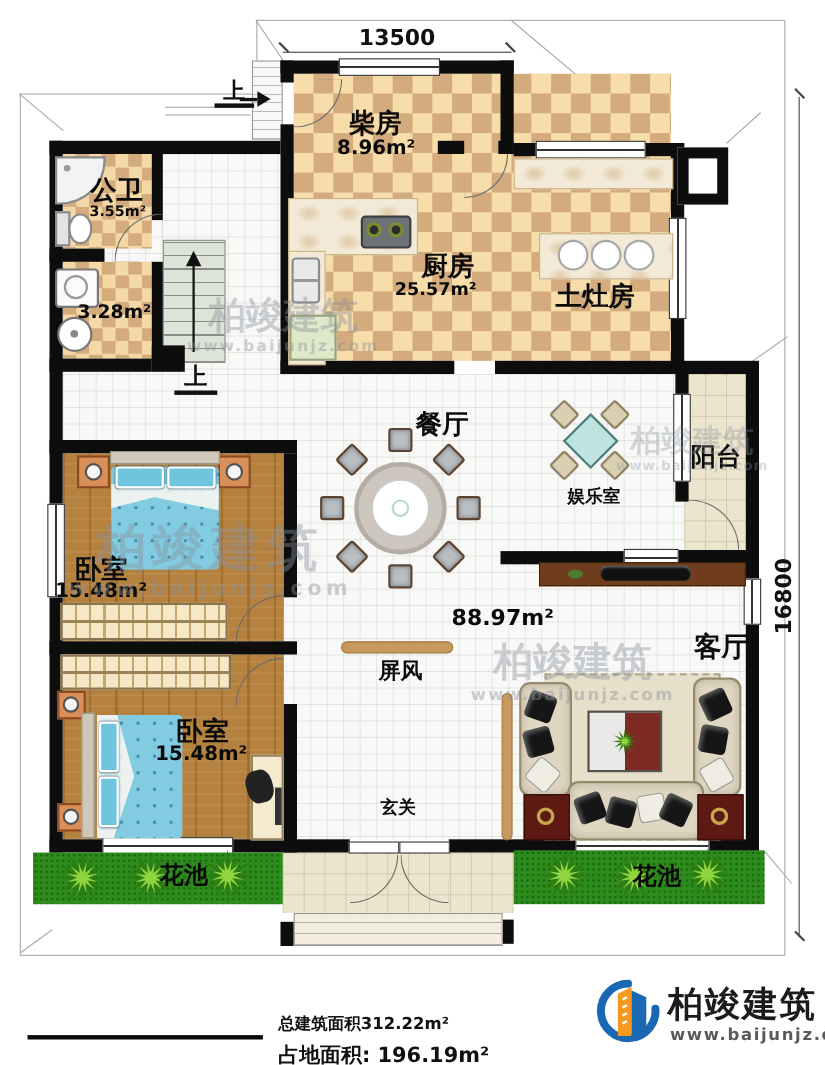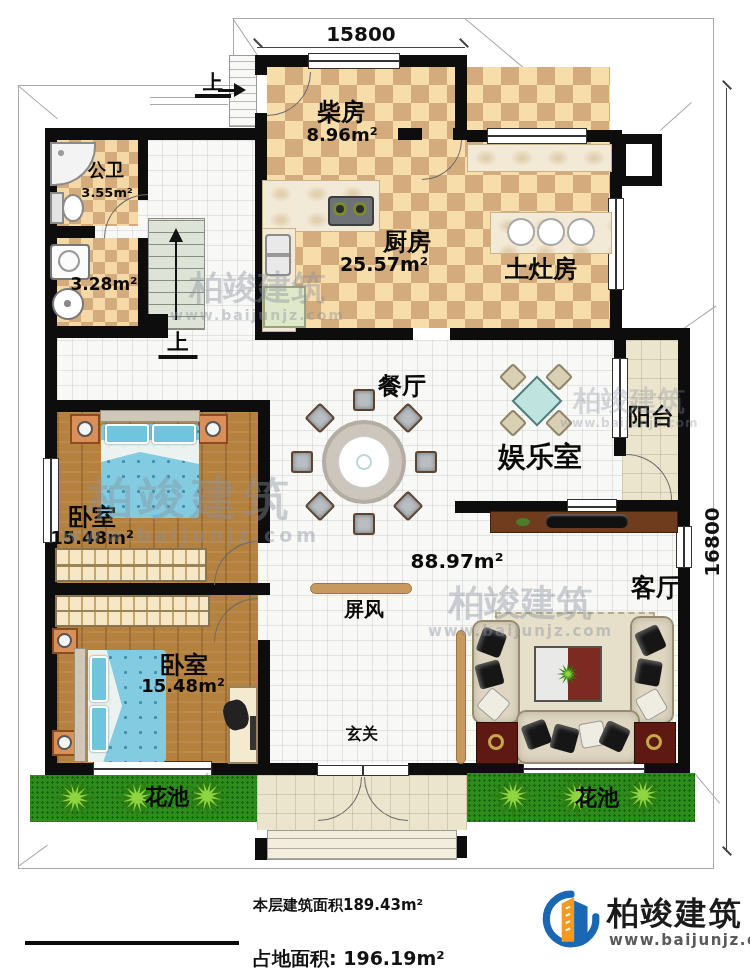--- a/index.html
+++ b/index.html
@@ -81,21 +81,21 @@
   <div class="rl" style="left:18px;top:85px;width:52px;height:1px;transform:rotate(40deg);transform-origin:left top"></div>
   <div class="rl" style="left:233px;top:18px;width:46px;height:1px;transform:rotate(56deg);transform-origin:left top"></div>
   <div class="rl" style="left:465px;top:18px;width:97px;height:1px;transform:rotate(40deg);transform-origin:left top"></div>
   <div class="rl" style="left:660px;top:130px;width:42px;height:1px;transform:rotate(-42deg);transform-origin:left top"></div>
   <div class="rl" style="left:678px;top:332px;width:46px;height:1px;transform:rotate(-35deg);transform-origin:left top"></div>
   <div class="rl" style="left:695px;top:773px;width:39px;height:1px;transform:rotate(50deg);transform-origin:left top"></div>
   <div class="rl" style="left:18px;top:866px;width:36px;height:1px;transform:rotate(-36deg);transform-origin:left top"></div>
   <div class="rl" style="left:150px;top:97px;width:78px;height:1px"></div>
   <div class="rl" style="left:150px;top:104px;width:78px;height:1px"></div>
 
-  <div class="dimt" style="left:361px;top:22px;transform:translateX(-50%)">15800</div>
+  <div class="dimt" style="left:361px;top:22px;transform:translateX(-50%)">13500</div>
   <div class="rl" style="left:257px;top:47px;width:208px;height:1px;background:#444"></div>
   <div class="rl" style="left:252px;top:42px;width:12px;height:2px;background:#444;transform:rotate(45deg)"></div>
   <div class="rl" style="left:458px;top:42px;width:12px;height:2px;background:#444;transform:rotate(45deg)"></div>
   <div class="rl" style="left:726px;top:88px;width:1px;height:764px;background:#444"></div>
   <div class="rl" style="left:721px;top:84px;width:12px;height:2px;background:#444;transform:rotate(45deg)"></div>
   <div class="rl" style="left:721px;top:850px;width:12px;height:2px;background:#444;transform:rotate(45deg)"></div>
   <div class="dimt" style="left:712px;top:542px;transform:translate(-50%,-50%) rotate(-90deg)">16800</div>
 
   <div class="abs wtile" style="left:57px;top:140px;width:210px;height:260px"></div>
   <div class="abs wtile" style="left:57px;top:340px;width:621px;height:423px"></div>
@@ -284,28 +284,28 @@
       <use href="#plant"></use>
     </svg>
   <div class="abs" style="left:267px;top:830px;width:190px;height:30px;background:#f2eddc;border:1px solid #999;box-sizing:border-box;background-image:repeating-linear-gradient(0deg,rgba(0,0,0,.28) 0 1px,transparent 1px 10px)"></div>
   <div class="win" style="left:317px;top:765px;width:46px;height:11px"></div>
   <div class="win" style="left:363px;top:765px;width:46px;height:11px"></div>
   <div class="arc" style="left:318px;top:777px;width:44px;height:44px;border-right:1.6px solid #6b6b6b;border-bottom:1.6px solid #6b6b6b;border-bottom-right-radius:100%"></div>
   <div class="arc" style="left:364px;top:777px;width:44px;height:44px;border-left:1.6px solid #6b6b6b;border-bottom:1.6px solid #6b6b6b;border-bottom-left-radius:100%"></div>
 
   <div class="rlbl" style="left:341px;top:100px;font-size:24px">柴房</div>
   <div class="rlbl" style="left:342px;top:126px;font-size:18px">8.96m²</div>
-  <div class="rlbl" style="left:106px;top:161px;font-size:18px">公卫</div>
+  <div class="rlbl" style="left:106px;top:161px;font-size:24px">公卫</div>
   <div class="rlbl" style="left:107px;top:186px;font-size:13px">3.55m²</div>
   <div class="rlbl" style="left:104px;top:276px;font-size:17px">3.28m²</div>
   <div class="rlbl" style="left:407px;top:230px;font-size:24px">厨房</div>
-  <div class="rlbl" style="left:384px;top:255px;font-size:19px">25.57m²</div>
+  <div class="rlbl" style="left:396px;top:255px;font-size:16px">25.57m²</div>
   <div class="rlbl" style="left:541px;top:257px;font-size:24px">土灶房</div>
   <div class="rlbl" style="left:402px;top:374px;font-size:24px">餐厅</div>
-  <div class="rlbl" style="left:540px;top:443px;font-size:28px">娱乐室</div>
+  <div class="rlbl" style="left:540px;top:443px;font-size:16px">娱乐室</div>
   <div class="rlbl" style="left:651px;top:405px;font-size:23px">阳台</div>
   <div class="rlbl" style="left:92px;top:505px;font-size:24px">卧室</div>
   <div class="rlbl" style="left:92px;top:529px;font-size:18px">15.48m²</div>
   <div class="rlbl" style="left:184px;top:653px;font-size:24px">卧室</div>
   <div class="rlbl" style="left:183px;top:677px;font-size:18px">15.48m²</div>
   <div class="rlbl" style="left:656px;top:575px;font-size:25px">客厅</div>
   <div class="rlbl" style="left:457px;top:551px;font-size:20px">88.97m²</div>
   <div class="rlbl" style="left:362px;top:726px;font-size:16px">玄关</div>
   <div class="rlbl" style="left:364px;top:599px;font-size:20px">屏风</div>
   <div class="rlbl" style="left:167px;top:786px;font-size:22px">花池</div>
@@ -322,21 +322,21 @@
   <div class="wm" style="left:428px;top:582px;font-size:36px">
     <div>柏竣建筑</div>
     <div style="font-size:15px;letter-spacing:2px">www.baijunjz.com</div>
   </div>
   <div class="wm" style="left:560px;top:385px;font-size:28px;opacity:.8">
     <div>柏竣建筑</div>
     <div style="font-size:12px;letter-spacing:1px">www.baijunjz.com</div>
   </div>
 
   <div class="abs" style="left:25px;top:941px;width:214px;height:4px;background:#0a0a0a"></div>
-  <div class="abs" style="left:253px;top:896px;font-size:15px;font-weight:600;color:#111">本层建筑面积189.43m²</div>
+  <div class="abs" style="left:253px;top:921px;font-size:15px;font-weight:600;color:#111">总建筑面积312.22m²</div>
   <div class="abs" style="left:253px;top:946px;font-size:19px;font-weight:600;color:#111">占地面积: 196.19m²</div>
   <svg class="abs" width="62" height="62" viewBox="0 0 60 60" style="left:540px;top:888px">
     <path d="M30 6 A24 24 0 1 0 54 28" fill="none" stroke="#1a67b3" stroke-width="7" stroke-linecap="round"></path>
     <polygon points="21,15 33,9 33,52 21,52" fill="#f59a1e"></polygon>
     <polygon points="33,12 46,18 46,52 33,52" fill="#1a67b3"></polygon>
     <g stroke="#fff" stroke-width="2">
         <line x1="25" y1="20" x2="29" y2="18"></line>
         <line x1="25" y1="27" x2="29" y2="25"></line>
         <line x1="25" y1="34" x2="29" y2="32"></line>
         <line x1="25" y1="41" x2="29" y2="39"></line>

